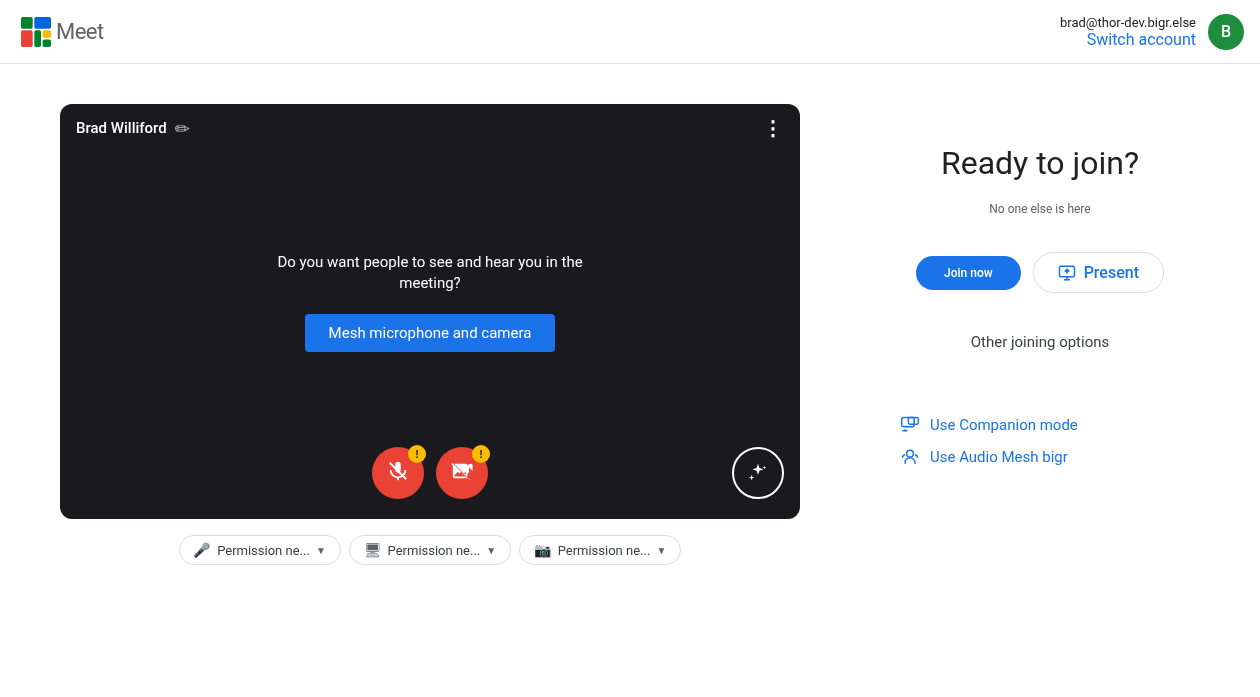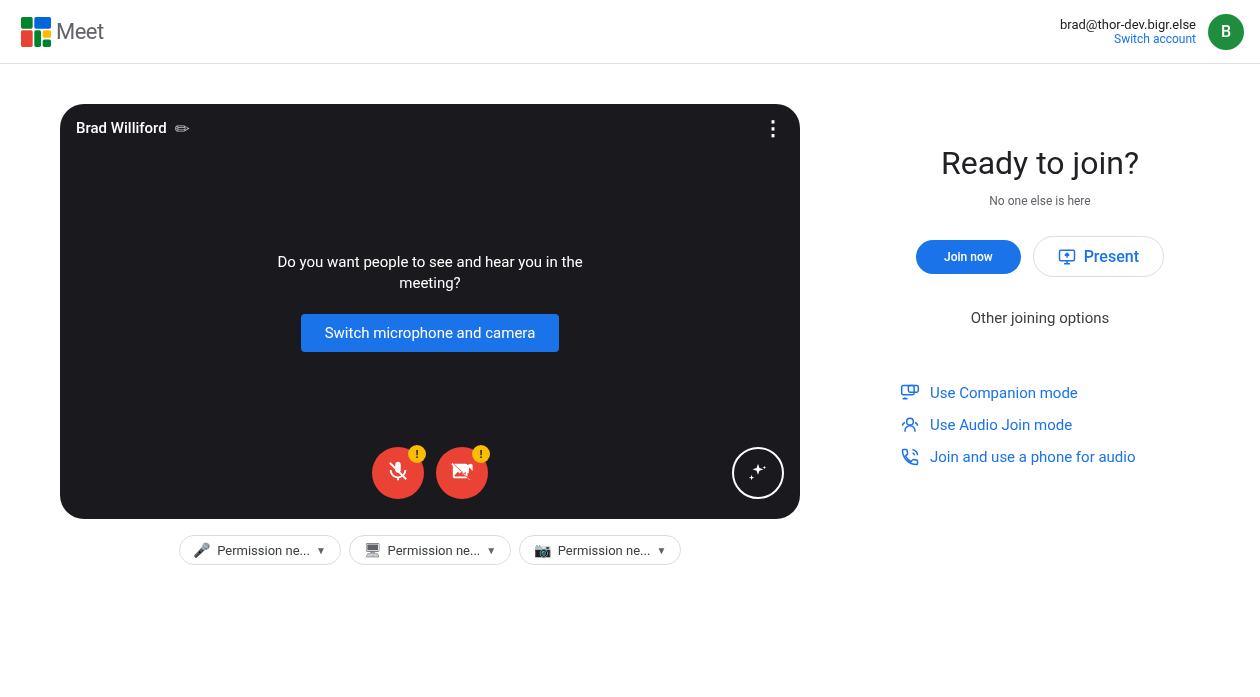--- a/index.html
+++ b/index.html
@@ -41,21 +41,21 @@
       gap: 12px;
     }
     .account-info {
       text-align: right;
     }
     .account-email {
       font-size: 13px;
       color: #202124;
     }
     .account-switch {
-      font-size: 12px;
+      font-size: 16px;
       color: #1a73e8;
       cursor: pointer;
     }
     .avatar {
       width: 36px;
       height: 36px;
       border-radius: 50%;
       background: #1e8e3e;
       color: #fff;
       display: flex;
@@ -81,21 +81,21 @@
       display: flex;
       flex-direction: column;
       align-items: center;
       gap: 16px;
     }
 
     .video-container {
       width: 740px;
       height: 415px;
       background: #1a1a1e;
-      border-radius: 24px;
+      border-radius: 12px;
       position: relative;
       overflow: hidden;
     }
 
     .video-header {
       position: absolute;
       top: 0;
       left: 0;
       right: 0;
       display: flex;
@@ -248,20 +248,21 @@
       color: #5f6368;
     }
 
     
     .right-panel {
       display: flex;
       flex-direction: column;
       align-items: center;
       padding-top: 40px;
       min-width: 320px;
+      gap: 8px;
     }
 
     .ready-title {
       font-size: 32px;
       font-weight: 400;
       color: #202124;
       margin-bottom: 12px;
     }
 
     .no-one-text {
@@ -370,21 +371,21 @@
       <div class="video-header">
         <div class="video-name">
           <span>Brad Williford</span>
           <span class="edit-icon">✏</span>
         </div>
         <span class="more-icon">⋮</span>
       </div>
 
       <div class="video-center-text">
         <p>Do you want people to see and hear you in the meeting?</p>
-        <button class="allow-btn">Switch microphone and camera</button>
+        <button class="allow-btn">Mesh microphone and camera</button>
       </div>
 
       <div class="video-controls">
         <button class="control-btn red">
           <span class="ctrl-icon">
             <svg width="22" height="22" viewBox="0 0 24 24" fill="white">
               <path d="M19 11c0 3.87-3.13 7-7 7s-7-3.13-7-7H3c0 4.53 3.44 8.27 8 8.93V22h2v-2.07c4.56-.66 8-4.4 8-8.93h-2z"></path>
               <path d="M12 14c1.66 0 3-1.34 3-3V5c0-1.66-1.34-3-3-3S9 3.34 9 5v6c0 1.66 1.34 3 3 3z"></path>
               <line x1="3" y1="3" x2="21" y2="21" stroke="white" stroke-width="2"></line>
             </svg>
@@ -458,27 +459,19 @@
         <span>Use Companion mode</span>
       </a>
 
       <a class="option-link">
         <svg width="20" height="20" viewBox="0 0 24 24" fill="none" stroke="#1a73e8" stroke-width="1.8">
           <circle cx="12" cy="8" r="4"></circle>
           <path d="M6 20v-1a6 6 0 0 1 6-6v0a6 6 0 0 1 6 6v1"></path>
           <path d="M18 9c1.5.5 3 2 3 4"></path>
           <path d="M6 9C4.5 9.5 3 11 3 13"></path>
         </svg>
-        <span>Use Audio Join mode</span>
+        <span>Use Audio Mesh bigr</span>
       </a>
 
-      <a class="option-link">
-        <svg width="20" height="20" viewBox="0 0 24 24" fill="none" stroke="#1a73e8" stroke-width="1.8">
-          <path d="M6.6 10.8c1.4 2.8 3.8 5.1 6.6 6.6l2.2-2.2c.3-.3.7-.4 1-.2 1.1.4 2.3.6 3.6.6.6 0 1 .4 1 1V20c0 .6-.4 1-1 1-9.4 0-17-7.6-17-17 0-.6.4-1 1-1h3.5c.6 0 1 .4 1 1 0 1.3.2 2.5.6 3.6.1.3 0 .7-.2 1L6.6 10.8z"></path>
-          <path d="M15 3c3.3.8 5.8 3.4 6 6.9"></path>
-          <path d="M15 7c1.3.6 2.3 1.7 2.5 3"></path>
-        </svg>
-        <span>Join and use a phone for audio</span>
-      </a>
     </div>
   </div>
 
 </div>
 
 </body></html>

